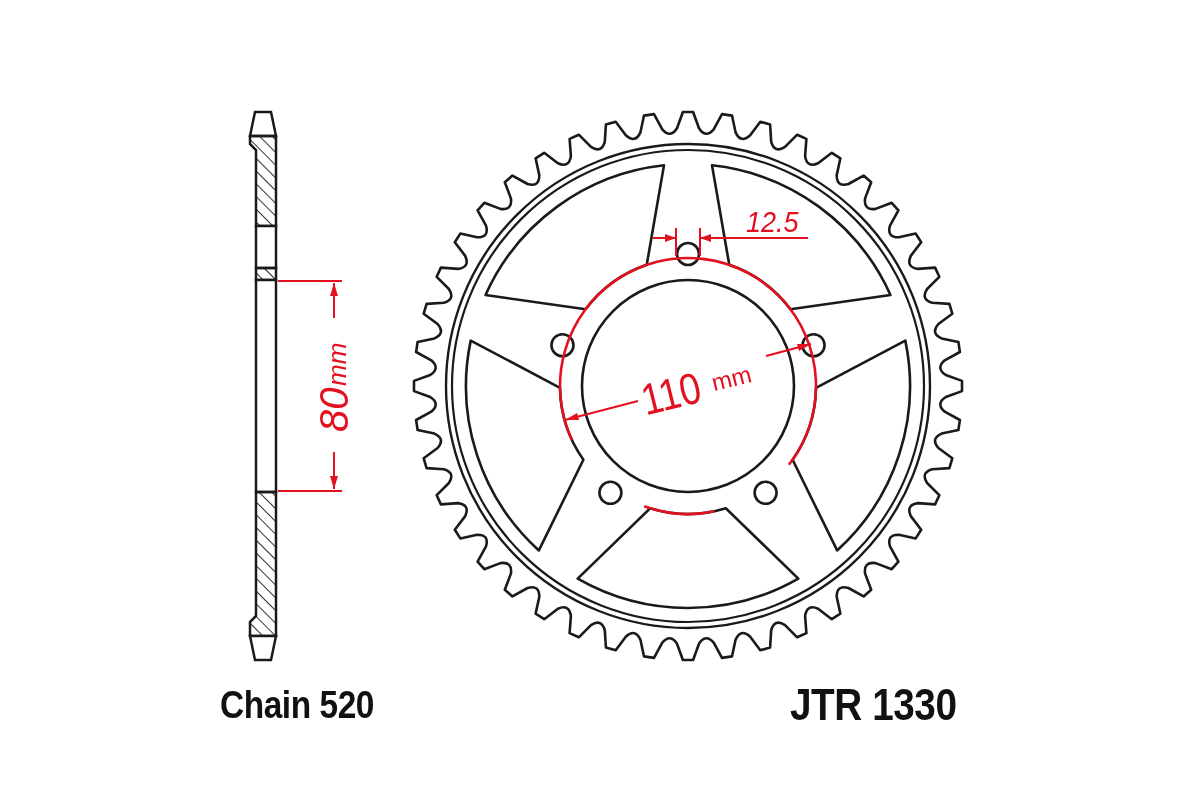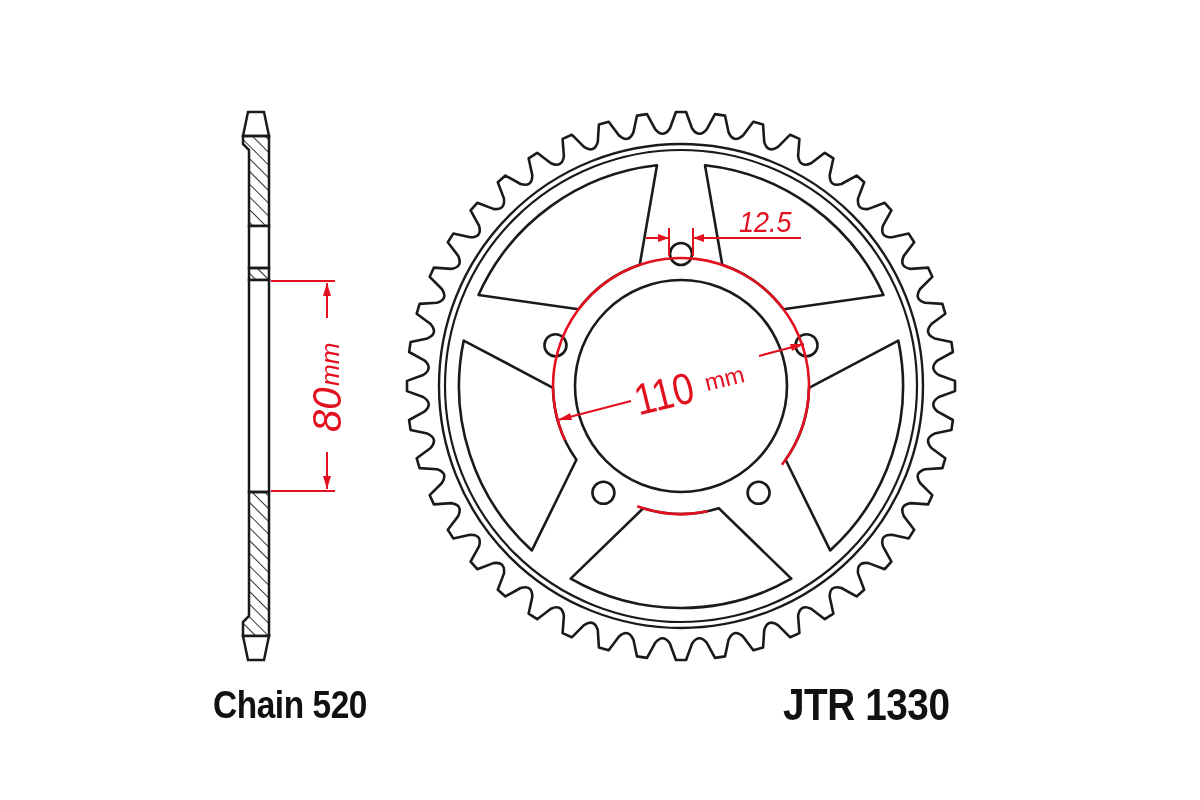--- a/index.html
+++ b/index.html
@@ -1,17 +1,17 @@
 <!DOCTYPE html>
 <html><head>
 <meta charset="utf-8">
 <style>
   html, body { margin: 0; padding: 0; background: #ffffff; }
   body { width: 1200px; height: 800px; overflow: hidden; position: relative; font-family: "Liberation Sans", sans-serif; }
-  #stage { position: absolute; left: 1px; top: 0; width: 1016px; height: 800px; }
+  #stage { position: absolute; left: 8px; top: 0; width: 1016px; height: 800px; }
   .lbl { position: absolute; font-family: "Liberation Sans", sans-serif; font-weight: bold; color: #111; font-size: 38px; letter-spacing: -0.5px; transform: scaleX(0.88); transform-origin: left top; white-space: nowrap; }
   #chain-label { left: 212px; top: 684px; }
   #part-label { left: 782px; top: 680px; font-size: 44px; }
   svg text { font-family: "Liberation Sans", sans-serif; }
 </style>
 </head>
 <body>
 
 <div id="stage">
   <svg id="svg" width="1200" height="800" viewBox="0 0 1200 800" xmlns="http://www.w3.org/2000/svg">

